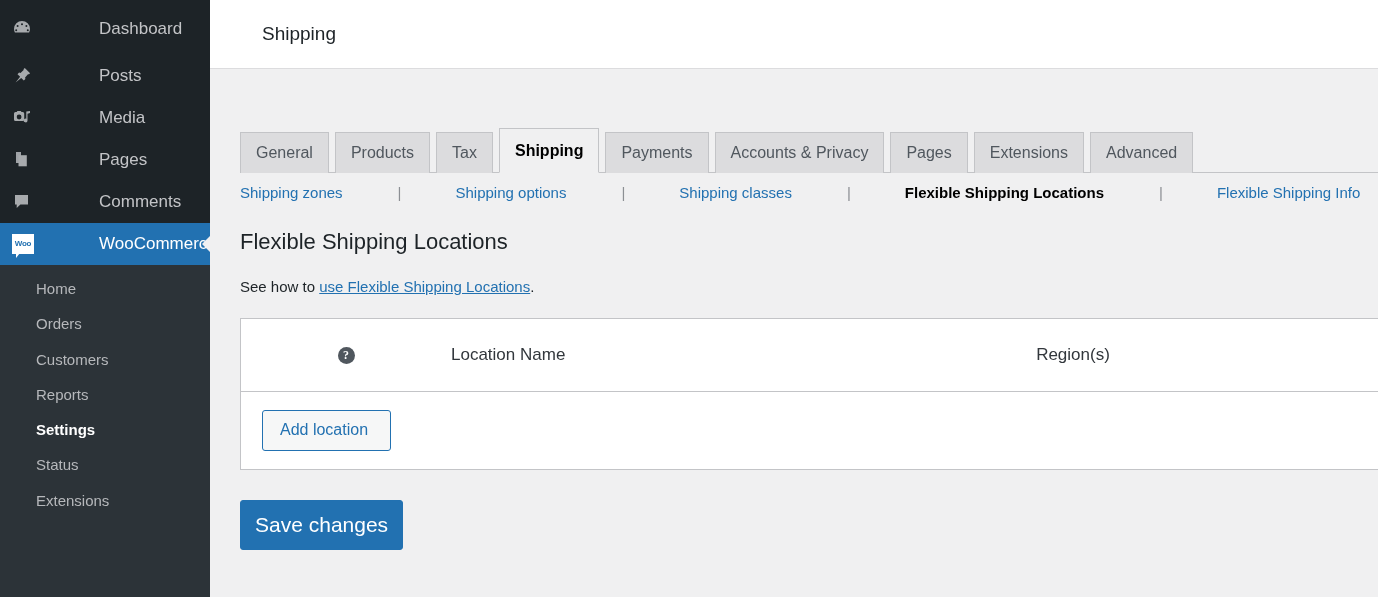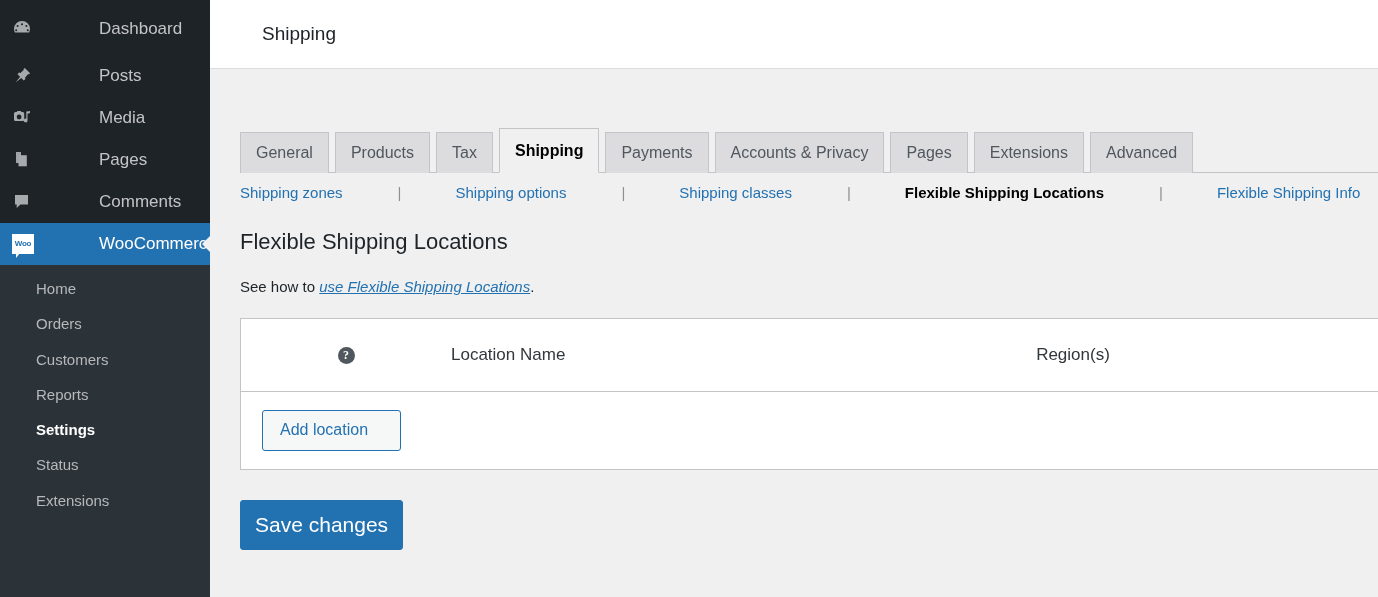--- a/index.html
+++ b/index.html
@@ -120,21 +120,21 @@
   .subnav a.current { color: #000; font-weight: bold; cursor: default; }
   .subnav .sep { color: #8c8f94; margin: 0 6px 0 7px; }
 
   .page-title {
     margin-top: 28px;
     font-size: 22px; font-weight: 400; color: #1d2327;
   }
   .page-desc {
     margin-top: 23px; font-size: 15px; color: #1d2327;
   }
-  .page-desc a { color: #2271b1; text-decoration: underline; cursor: pointer; font-style: italic; }
+  .page-desc a { color: #2271b1; text-decoration: underline; cursor: pointer; }
 
   
   .table-card {
     margin-top: 23px;
     background: #fff;
     border: 1px solid #c3c4c7;
     border-right: none;
     width: 1142px;
   }
   .table-head {
@@ -154,21 +154,21 @@
     line-height: 1; cursor: pointer;
     font-family: "Liberation Serif", serif;
   }
   .table-body { height: 77px; display: flex; align-items: center; padding-left: 21px; }
   .btn-secondary {
     background: #f6f7f7;
     border: 1px solid #2271b1;
     color: #2271b1;
     border-radius: 3px;
     font-size: 16px;
-    padding: 8px 32px 9px 17px;
+    padding: 8px 22px 9px 17px;
     cursor: pointer;
     font-family: "Liberation Sans", sans-serif;
     line-height: 1.4;
   }
   .btn-primary {
     margin-top: 30px;
     background: #2271b1;
     border: 1px solid #2271b1;
     color: #fff;
     border-radius: 3px;

